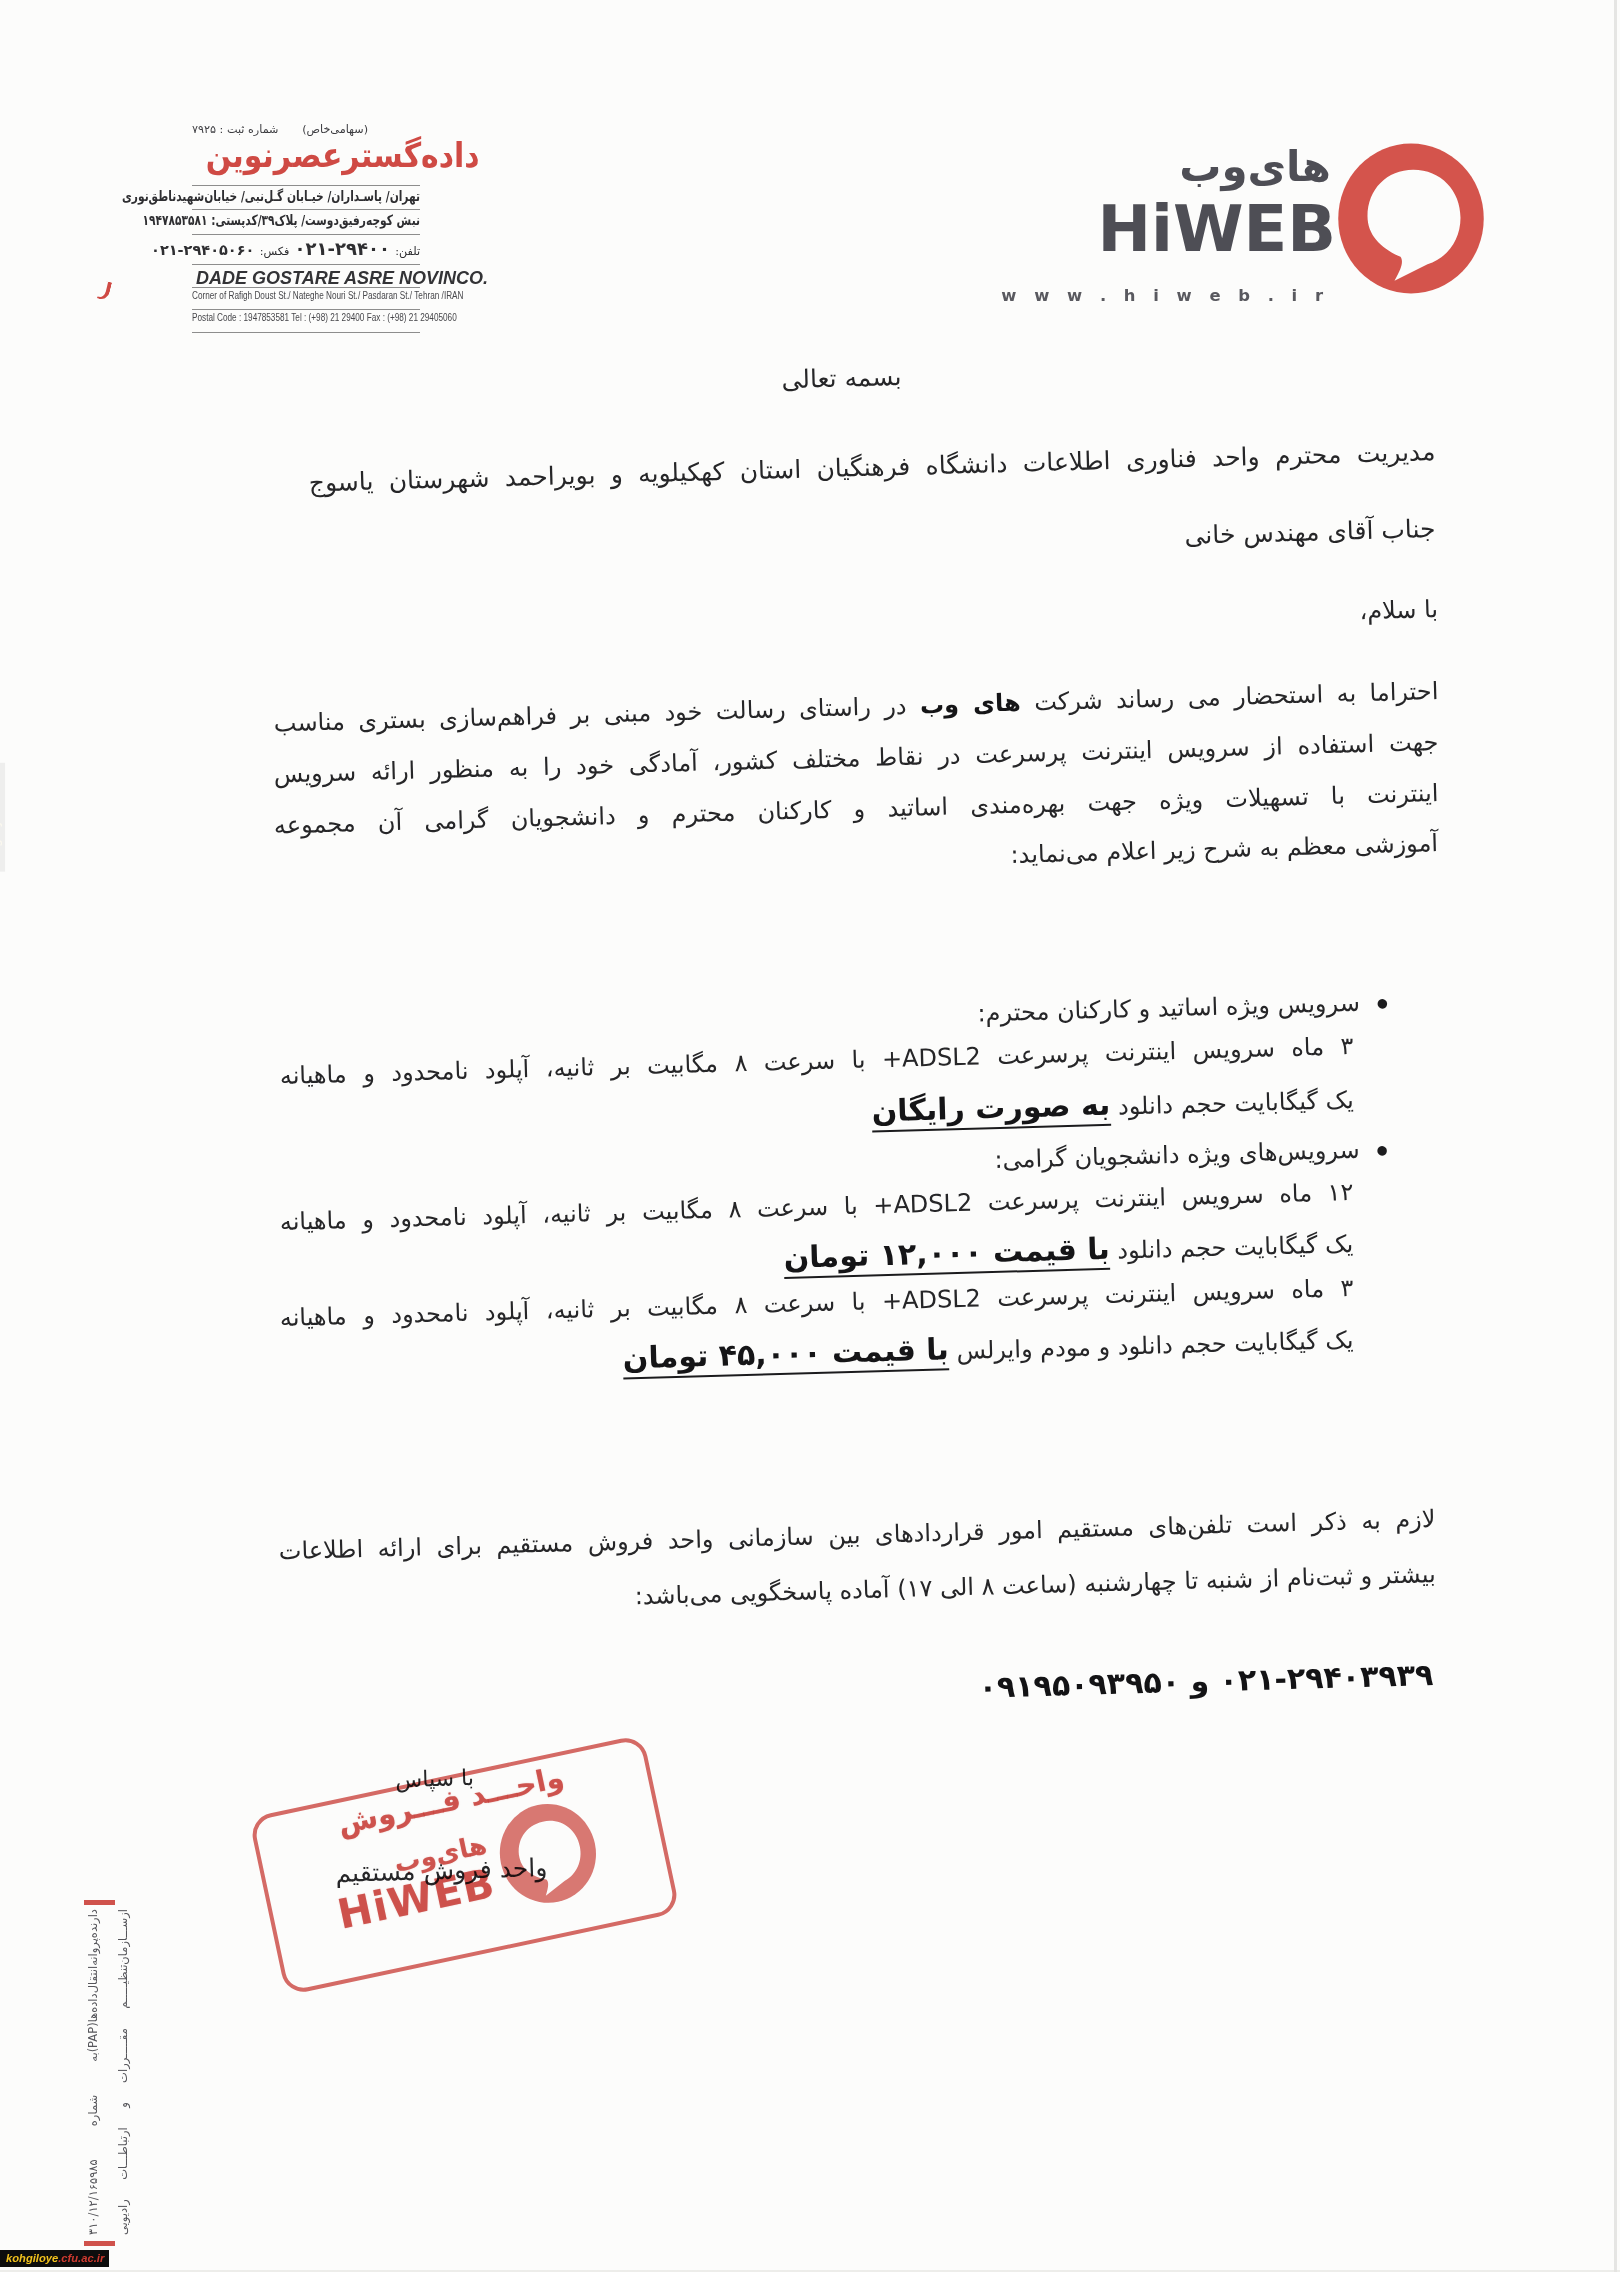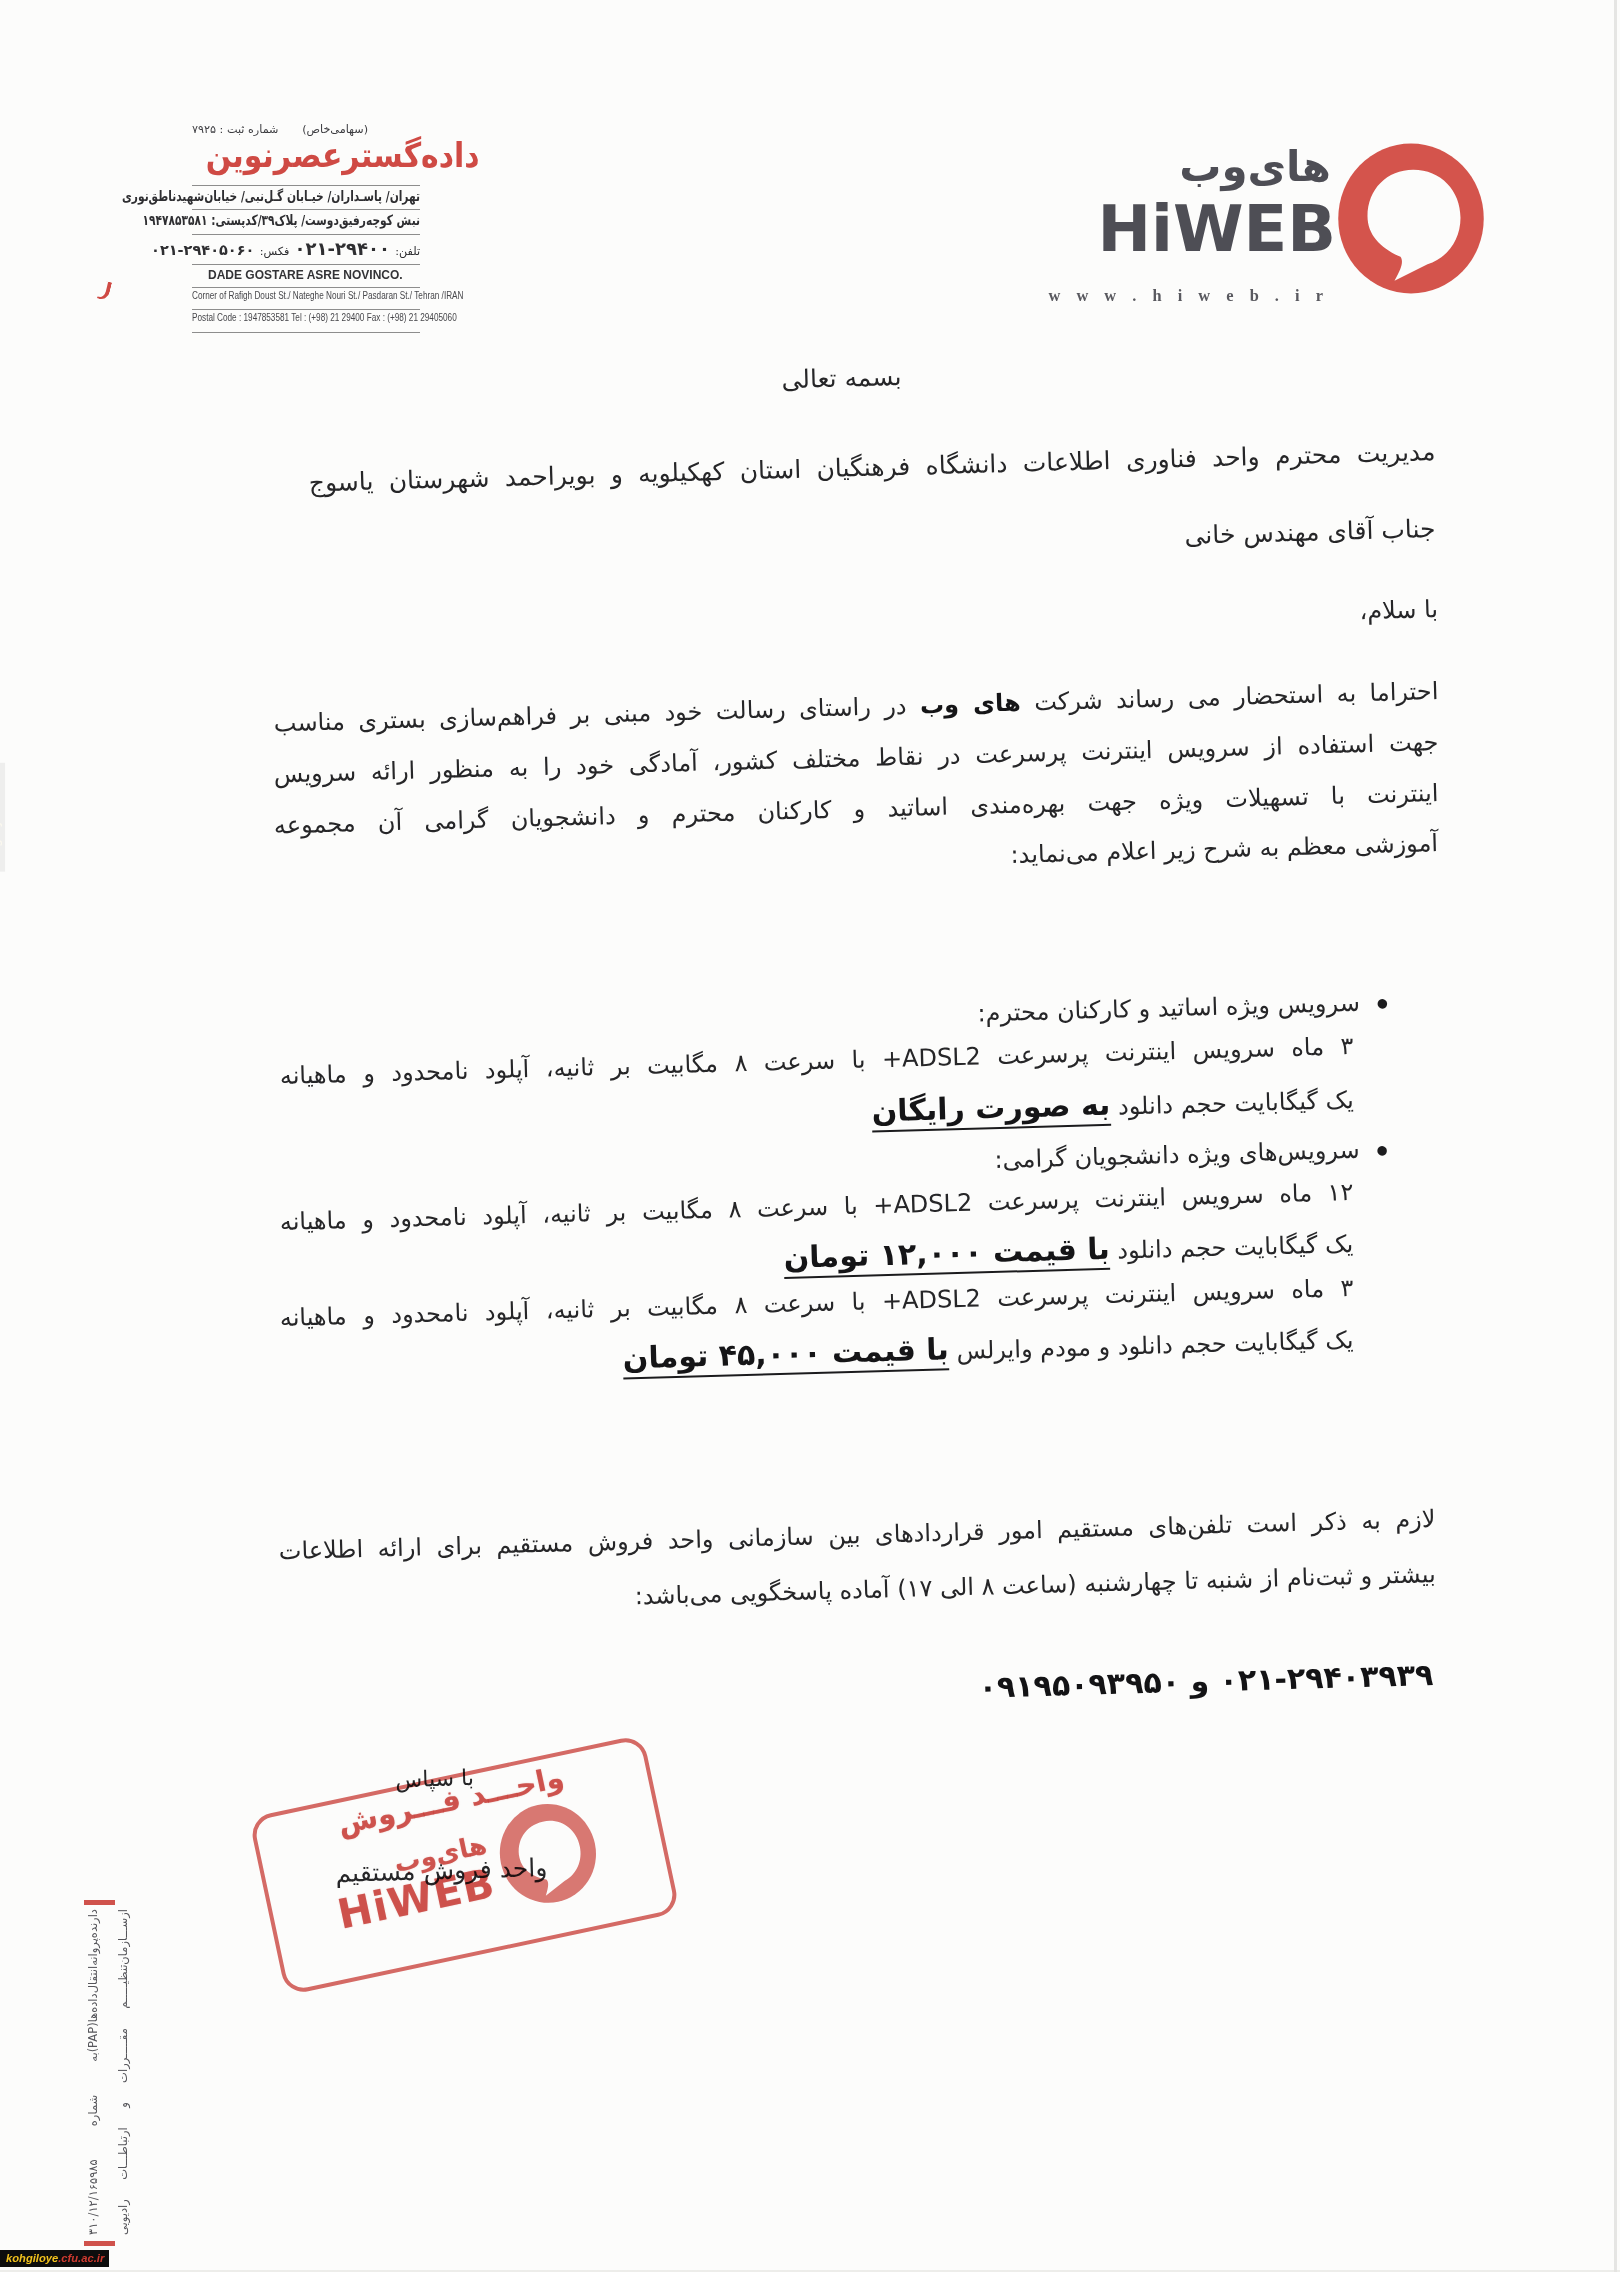--- a/index.html
+++ b/index.html
@@ -12,27 +12,27 @@
   
   .lh{position:absolute;left:192px;top:122px;width:228px;}
   .lh-reg{position:absolute;left:0;top:1.3px;width:176px;display:flex;direction:rtl;justify-content:space-between;font-size:11.2px;color:#3c3c40;}
   .lh-logo{position:absolute;left:0;top:13px;width:228px;text-align:center;font-size:34px;font-weight:900;color:#cf4a44;white-space:nowrap;transform:scaleX(.88);transform-origin:50% 50%;letter-spacing:0.7px;}
   .lh-rule{position:absolute;left:0;width:228px;border-top:1.3px solid #8d8d8d;height:0;}
   .lh-row-fa{position:absolute;left:0;width:228px;direction:rtl;font-weight:bold;color:#2e2e31;white-space:nowrap;font-size:13px;transform:scaleX(.76);transform-origin:100% 50%;}
   .lh-phone{position:absolute;left:0;width:228px;direction:rtl;display:flex;align-items:baseline;gap:5.3px;color:#2e2e31;white-space:nowrap;}
   .lh-phone .sm{font-size:11.2px;text-align:right;}
   .lh-phone .big{font-size:18px;font-weight:bold;letter-spacing:0.7px;}
   .lh-phone .med{font-size:14.5px;font-weight:bold;}
-  .lh-lat-name{position:absolute;left:16px;width:228px;font-family:"Liberation Sans",sans-serif;font-weight:bold;font-size:12px;color:#333336;white-space:nowrap;}
+  .lh-lat-name{position:absolute;left:4px;width:228px;font-family:"Liberation Sans",sans-serif;font-weight:bold;font-size:18px;color:#333336;white-space:nowrap;font-style:italic;}
   .lh-lat{position:absolute;left:0;width:228px;font-family:"Liberation Sans",sans-serif;font-size:10px;color:#47474b;white-space:nowrap;transform:scaleX(.82);transform-origin:0 50%;}
   
   .hiweb{position:absolute;left:1101px;top:137px;width:385px;height:174px;}
   .hw-fa{position:absolute;right:155px;top:5.3px;font-size:42px;font-weight:900;color:#4e4e55;direction:rtl;white-space:nowrap;}
   .hw-en{position:absolute;right:150px;top:55px;font-size:64px;font-weight:900;color:#4e4e55;letter-spacing:0;white-space:nowrap;font-family:"DejaVu Sans",sans-serif;}
-  .hw-url{position:absolute;right:157px;top:149px;font-size:16.4px;color:#59595f;letter-spacing:6px;font-weight:bold;white-space:nowrap;font-family:Liberation Serif, serif;}
+  .hw-url{position:absolute;right:157px;top:149px;font-size:16.4px;color:#59595f;letter-spacing:6px;font-weight:bold;white-space:nowrap;}
   .hw-balloon{position:absolute;right:0;top:4px;}
   
   .line{position:absolute;direction:rtl;white-space:nowrap;font-size:24px;color:#262628;
         transform:rotate(-1.6deg);transform-origin:100% 0;}
   .stretch{white-space:normal;text-align:justify;text-align-last:justify;}
   .em{font-weight:bold;font-size:30px;color:#151517;border-bottom:2.6px solid #1b1b1d;padding-bottom:2px;}
   .bold{font-weight:bold;color:#151517;}
   .bullet::before{content:"●";font-size:12.5px;vertical-align:2.6px;margin-left:17px;color:#1c1c1e;}
   .phones{font-weight:bold;font-size:30px;color:#131315;letter-spacing:0.7px;}
   

